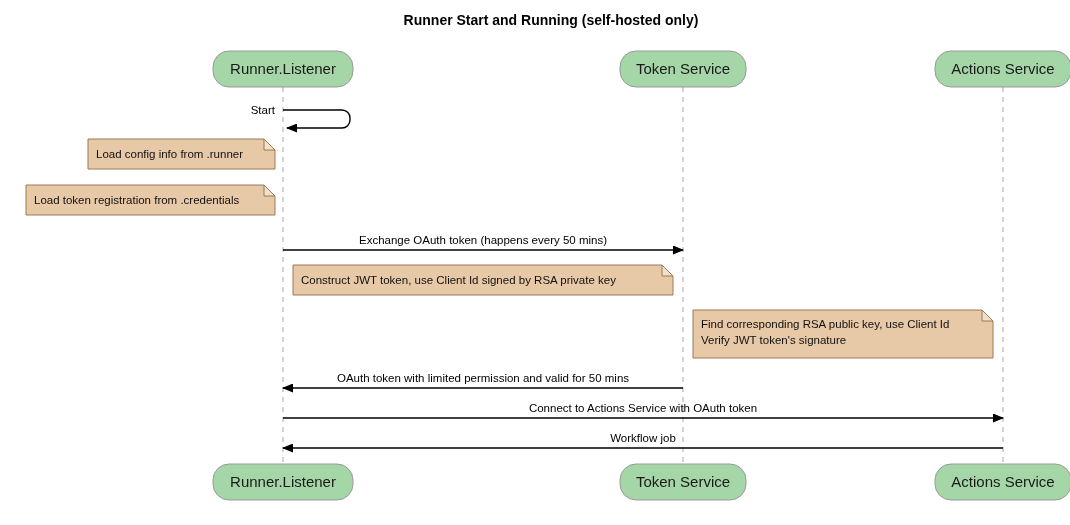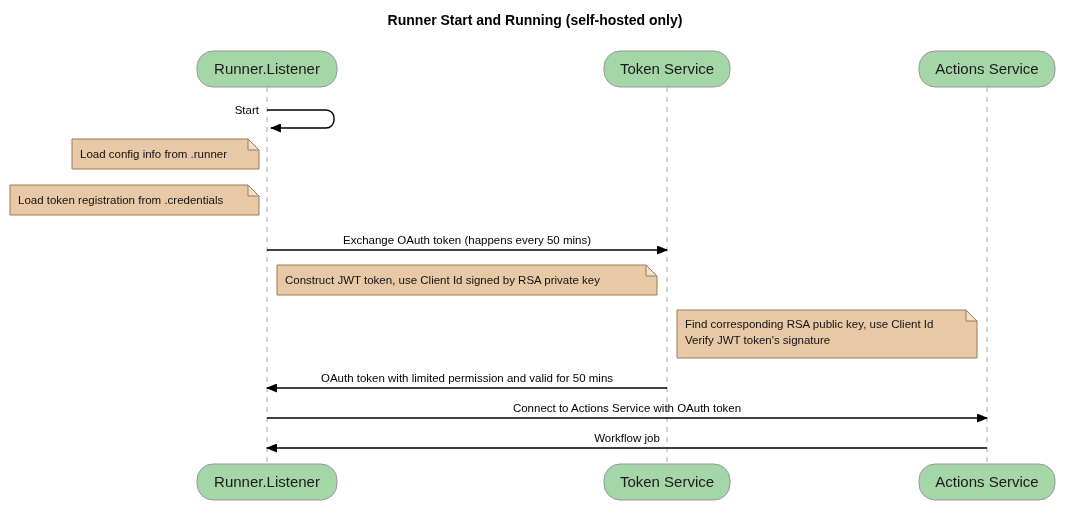--- a/index.html
+++ b/index.html
@@ -10,20 +10,21 @@
   body {
     width: 1070px;
     height: 525px;
     position: relative;
     font-family: "Liberation Sans", sans-serif;
     overflow: hidden;
   }
   #diagram-root {
     position: absolute;
     inset: 0;
+    margin-left: 16px;
   }
   svg#diagram-svg {
     position: absolute;
     left: 0;
     top: 0;
     width: 1070px;
     height: 525px;
   }
   .title-text {
     font-family: "Liberation Sans", sans-serif;

